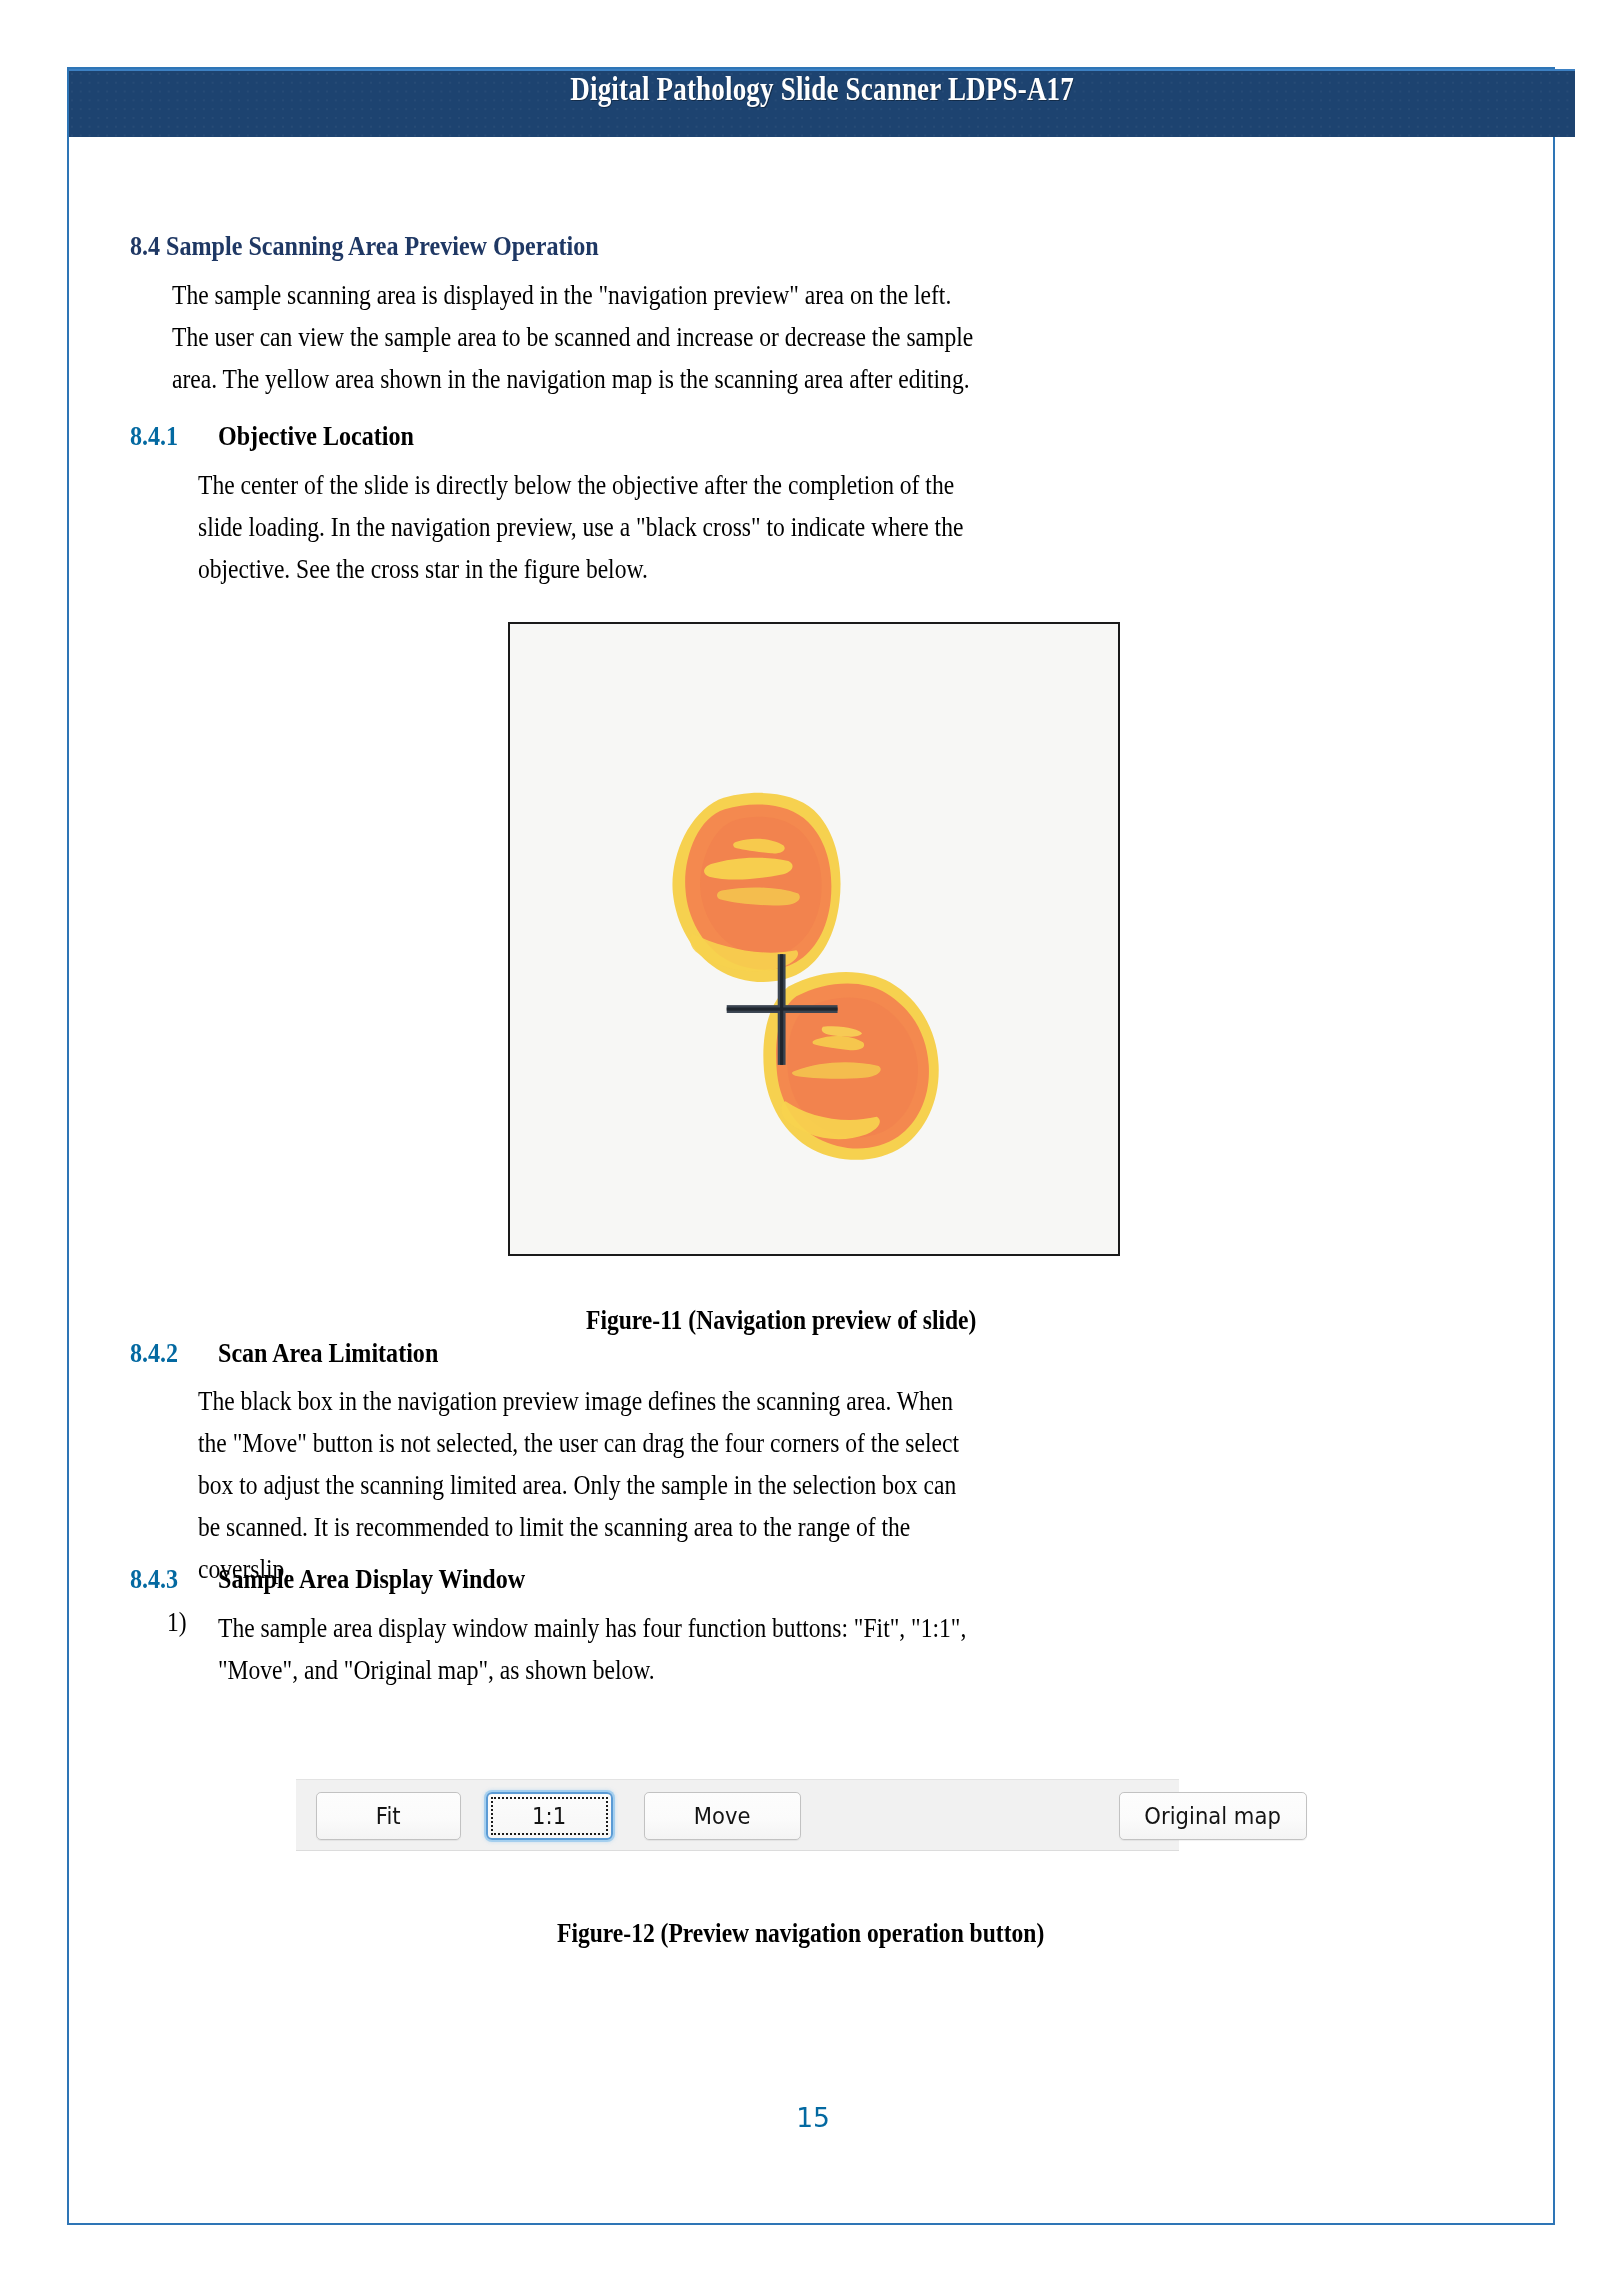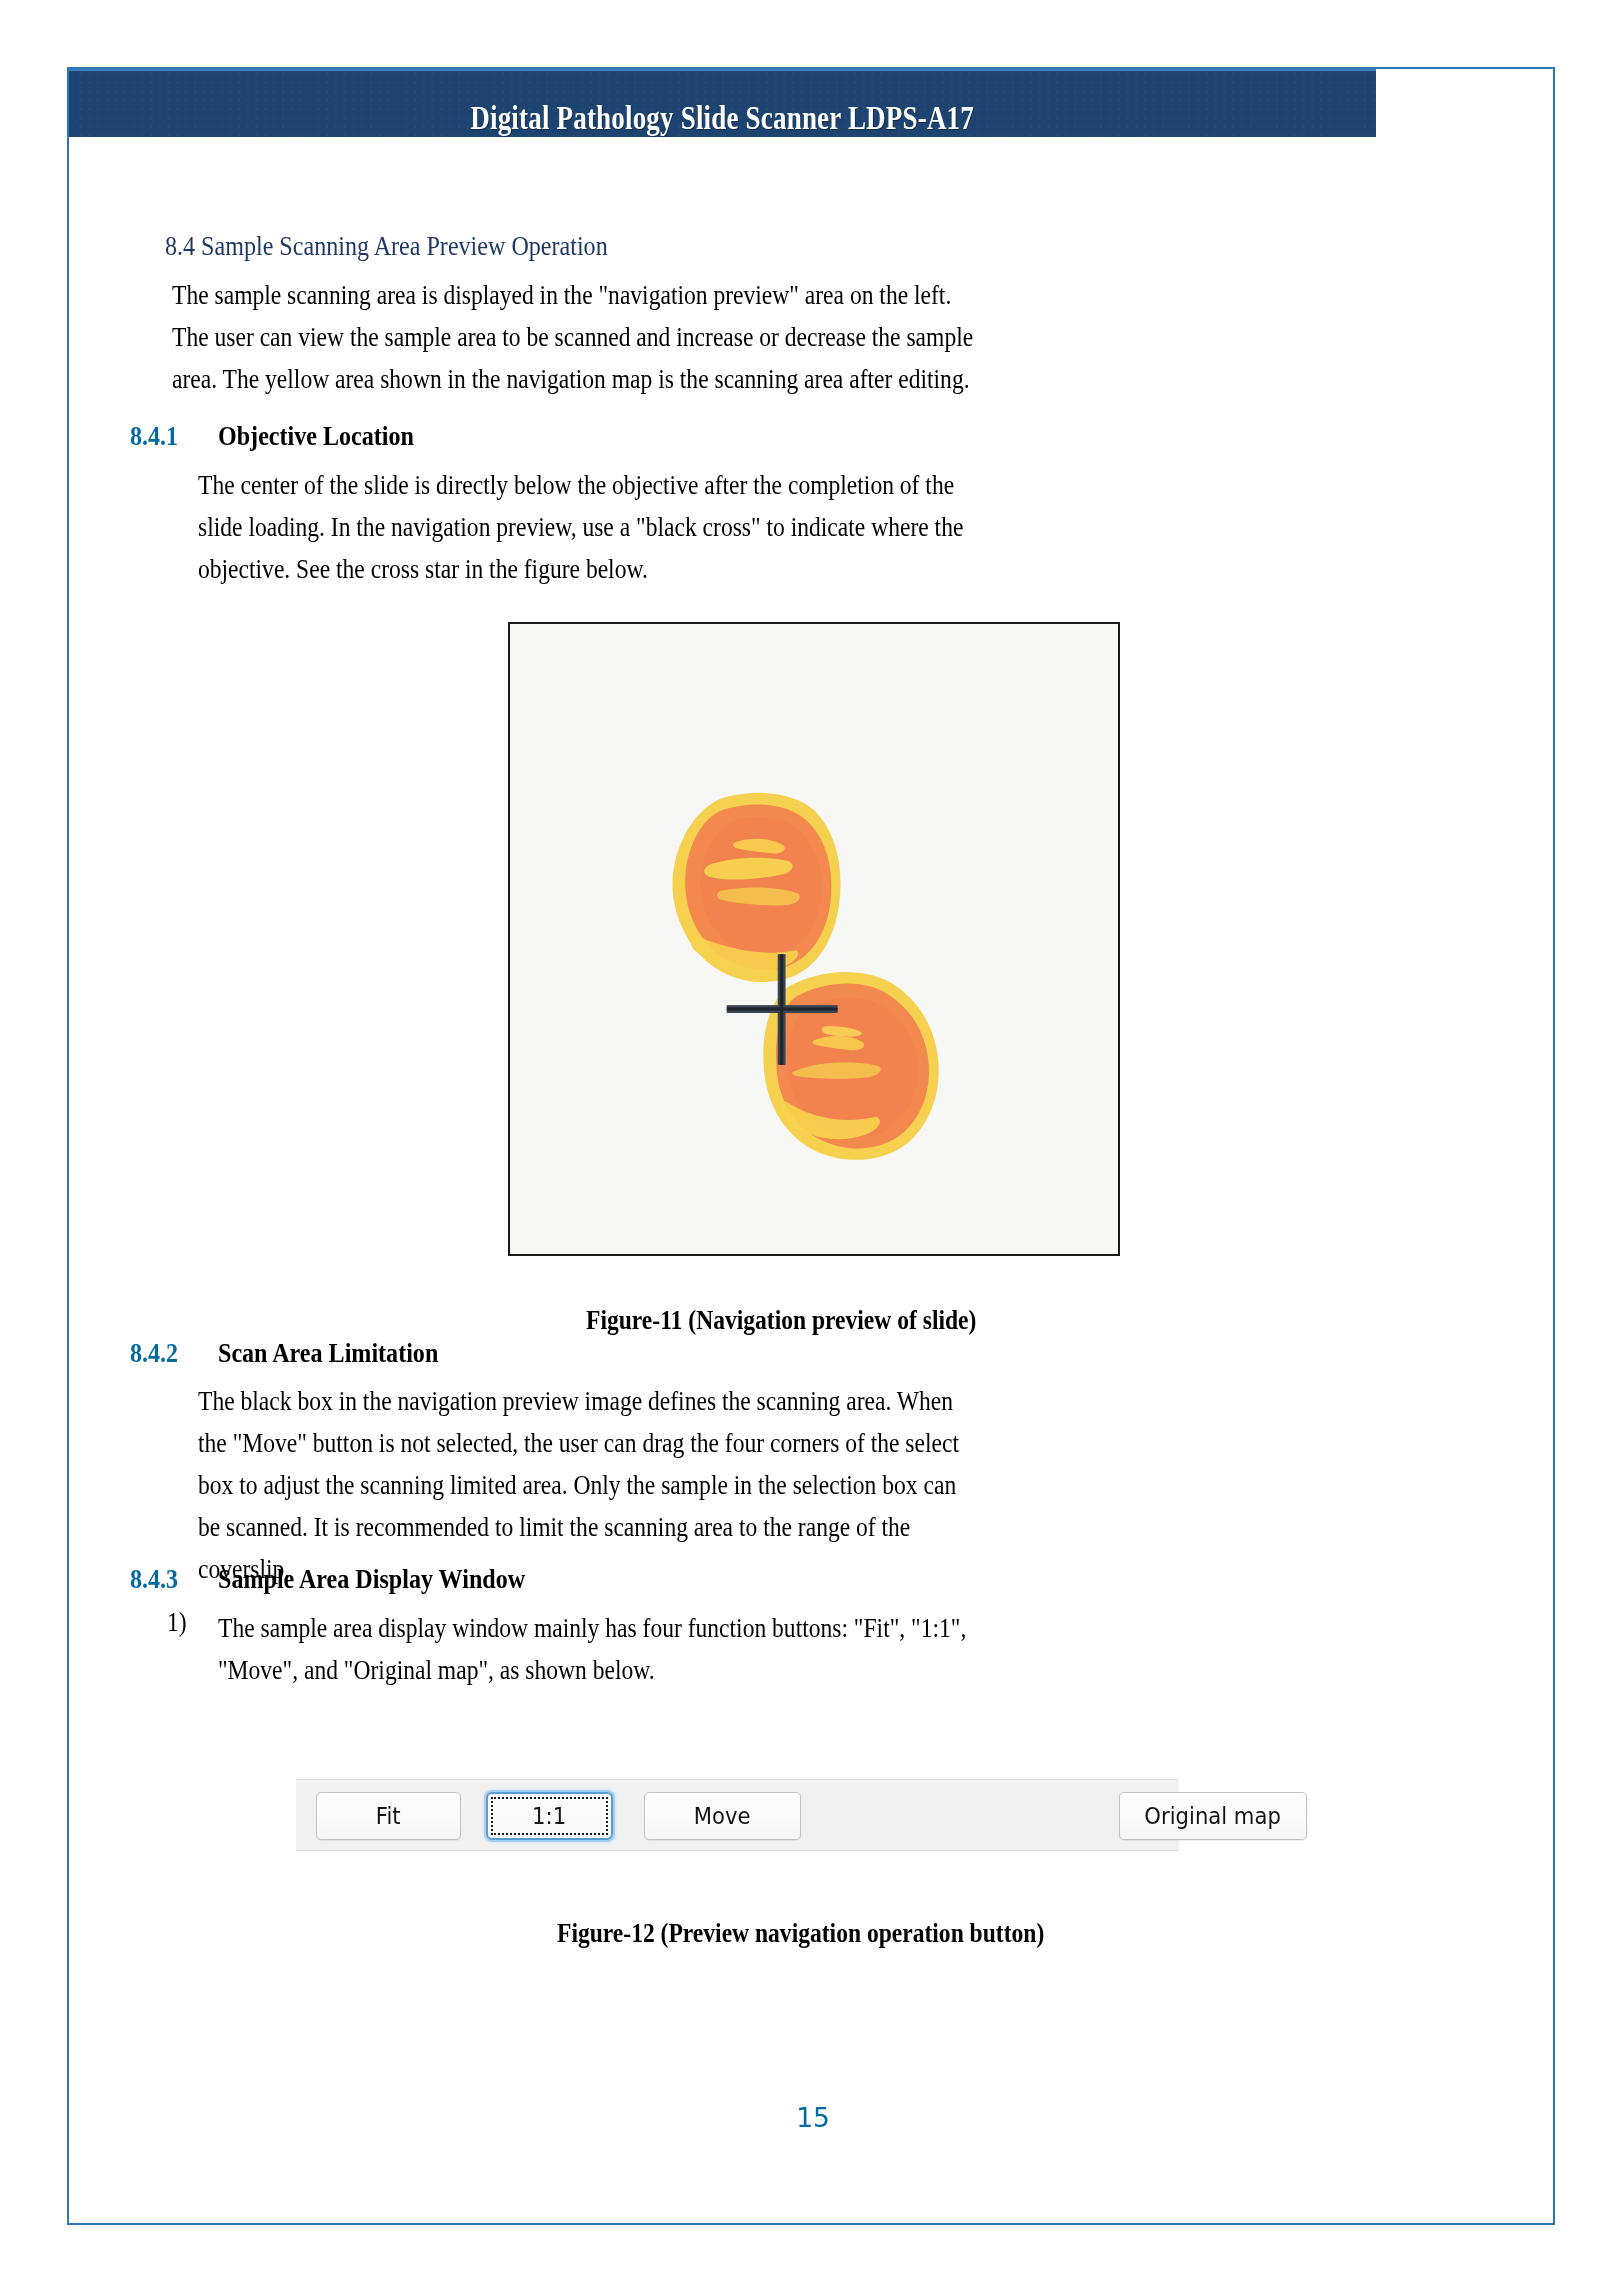--- a/index.html
+++ b/index.html
@@ -25,30 +25,30 @@
     border: 2px solid #2e75b6;
     box-sizing: border-box;
     background: #ffffff;
   }
 
   
   #header-banner {
     position: absolute;
     left: 0px;
     top: 0px;
-    width: 1307px;
+    width: 1506px;
     height: 68px;
     background-color: #1d4370;
     background-image:
       radial-gradient(circle at 2.9px 2.9px, rgba(255,255,255,0.045) 1px, transparent 1.4px);
     background-size: 8.8px 8.8px;
     box-sizing: border-box;
     border-top: 2px solid #3d81c4;
     display: flex;
-    align-items: flex-end;
+    align-items: flex-start;
     justify-content: center;
     overflow: hidden;
   }
   #header-title {
     color: #ffffff;
     font-family: "Liberation Serif", "DejaVu Serif", serif;
     font-weight: bold;
     font-size: 33px;
     letter-spacing: 0.2px;
     transform: scaleX(0.82);
@@ -67,24 +67,23 @@
     box-sizing: border-box;
     padding: 0;
   }
 
   
   .cx { transform: scaleX(0.86); transform-origin: left center; display: block; }
 
   .sec-h1 {
     position: absolute;
     color: #1f3864;
-    font-weight: normal;
+    font-weight: bold;
     font-size: 28px;
     white-space: nowrap;
-    margin-left: 35px;
   }
   .sec-h2-num {
     position: absolute;
     color: #0369a1;
     font-weight: bold;
     font-size: 28px;
     white-space: nowrap;
   }
   .sec-h2-txt {
     position: absolute;

